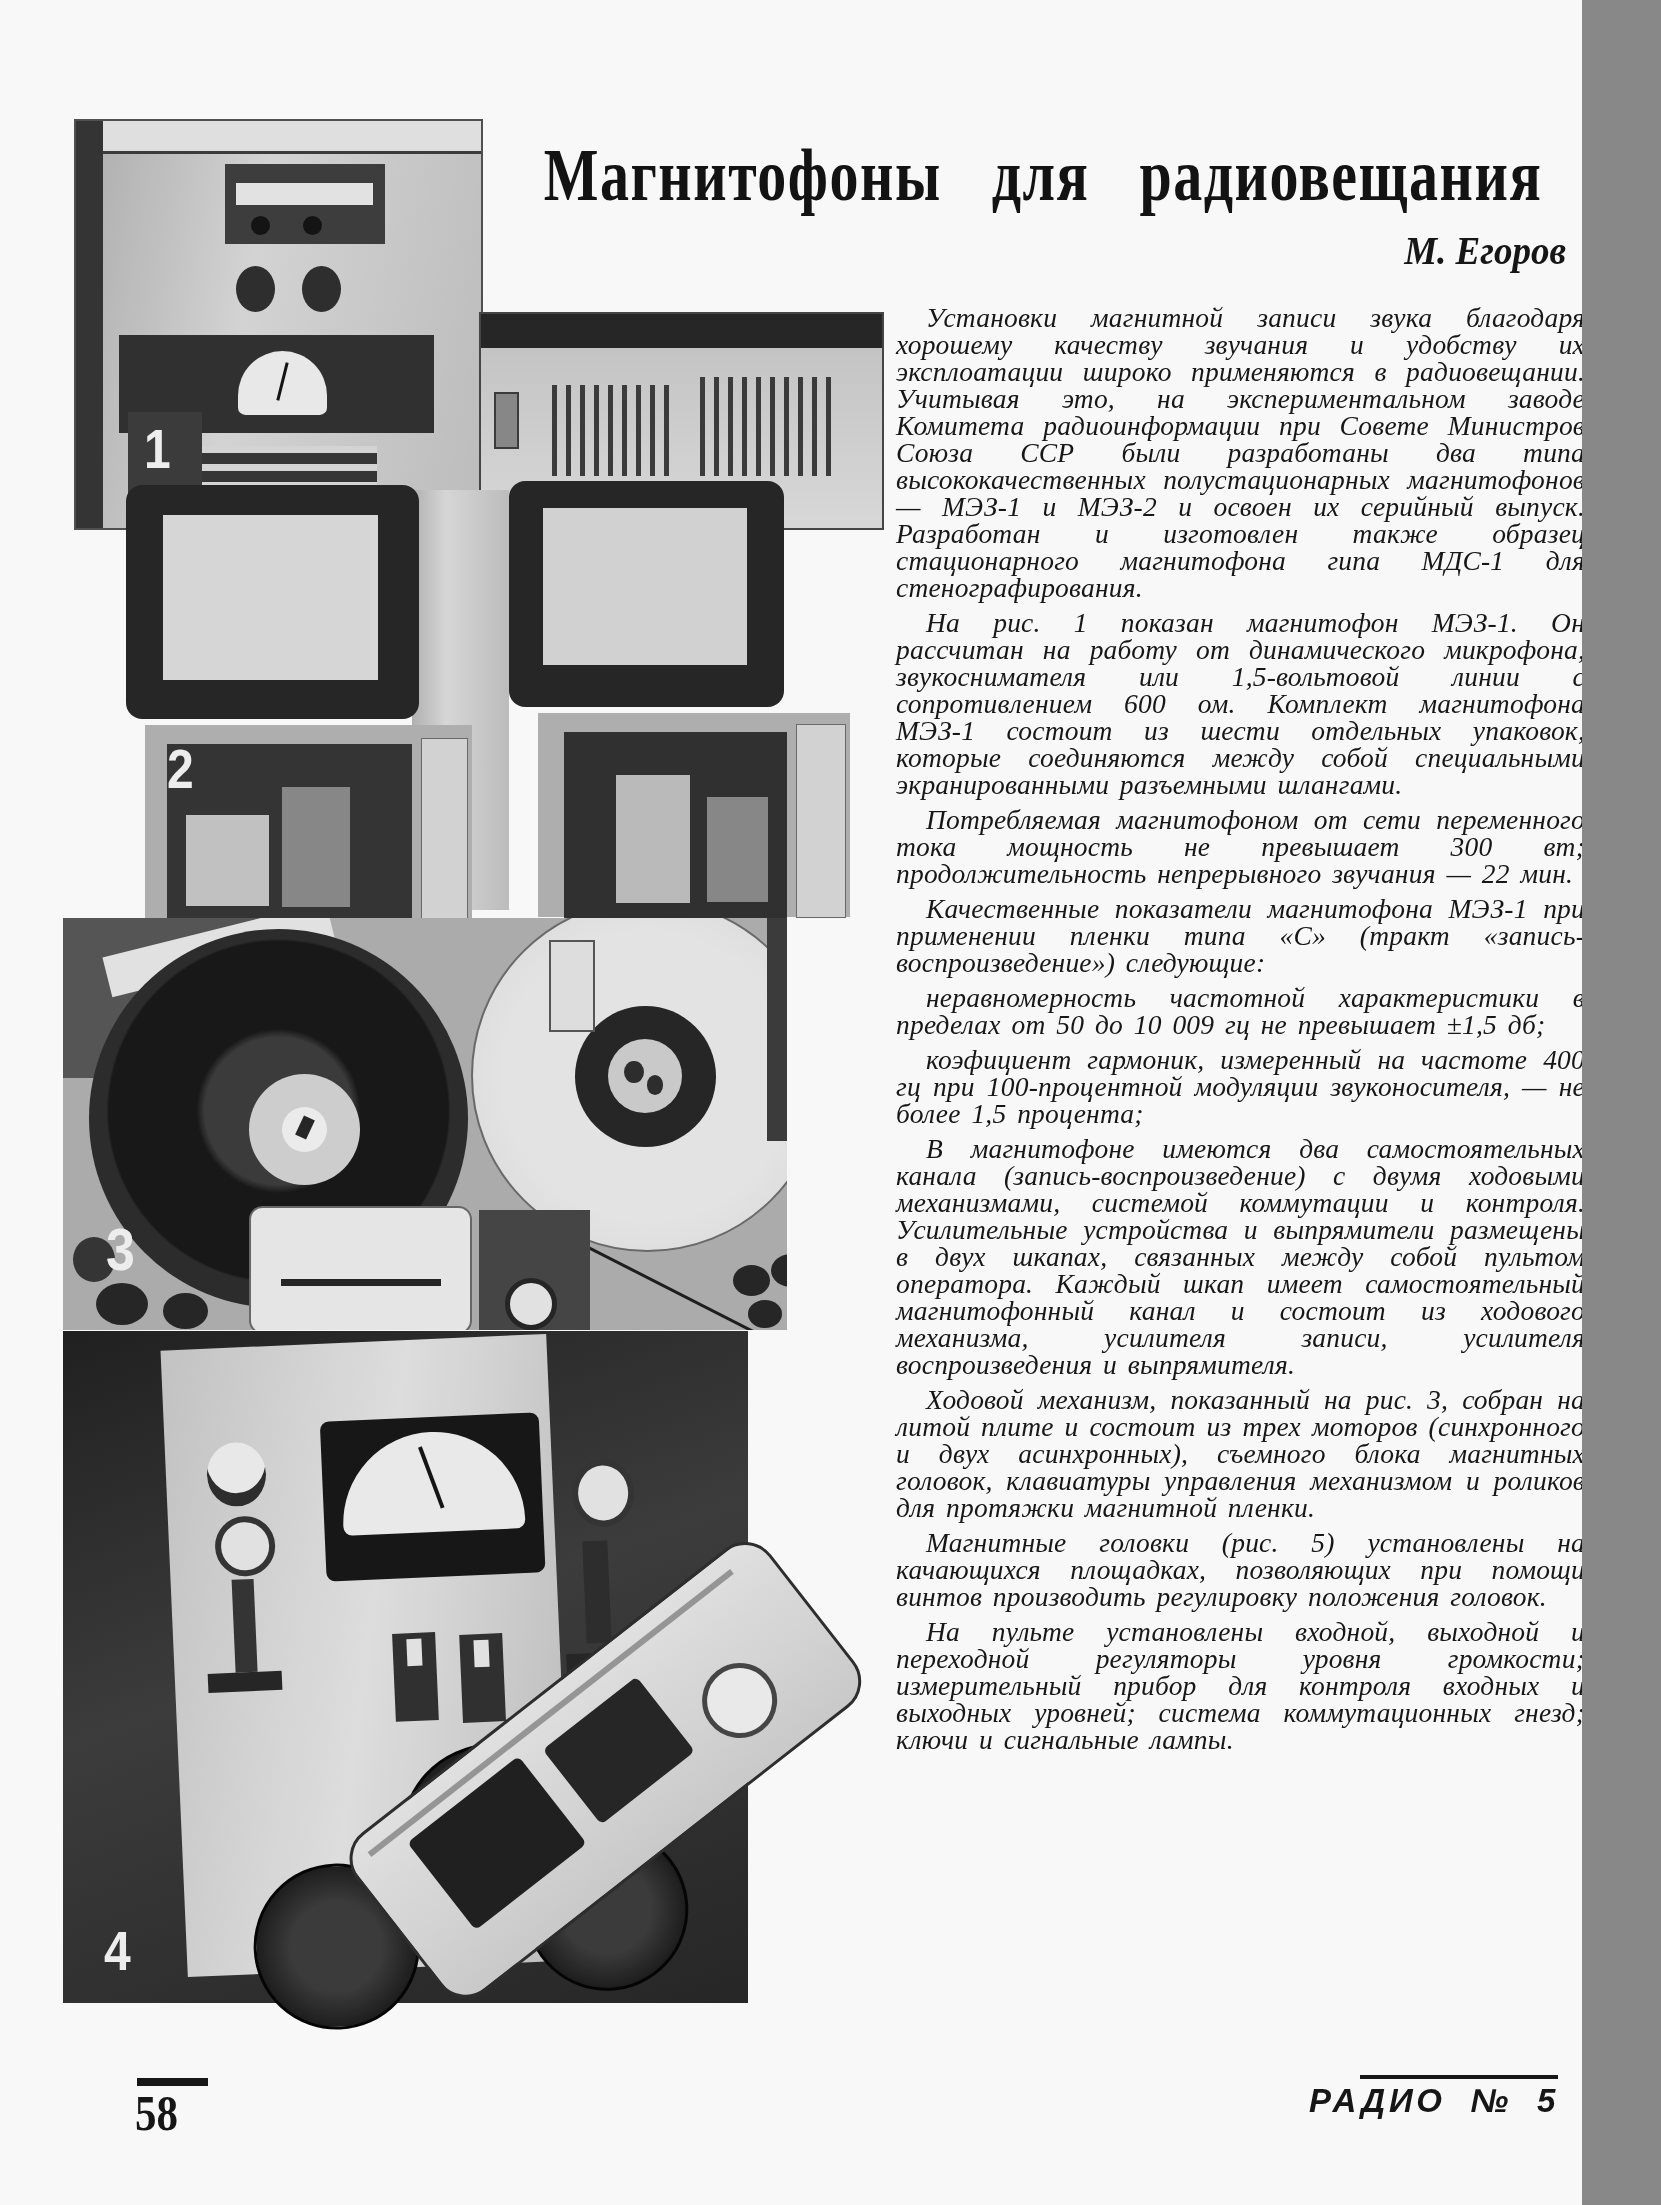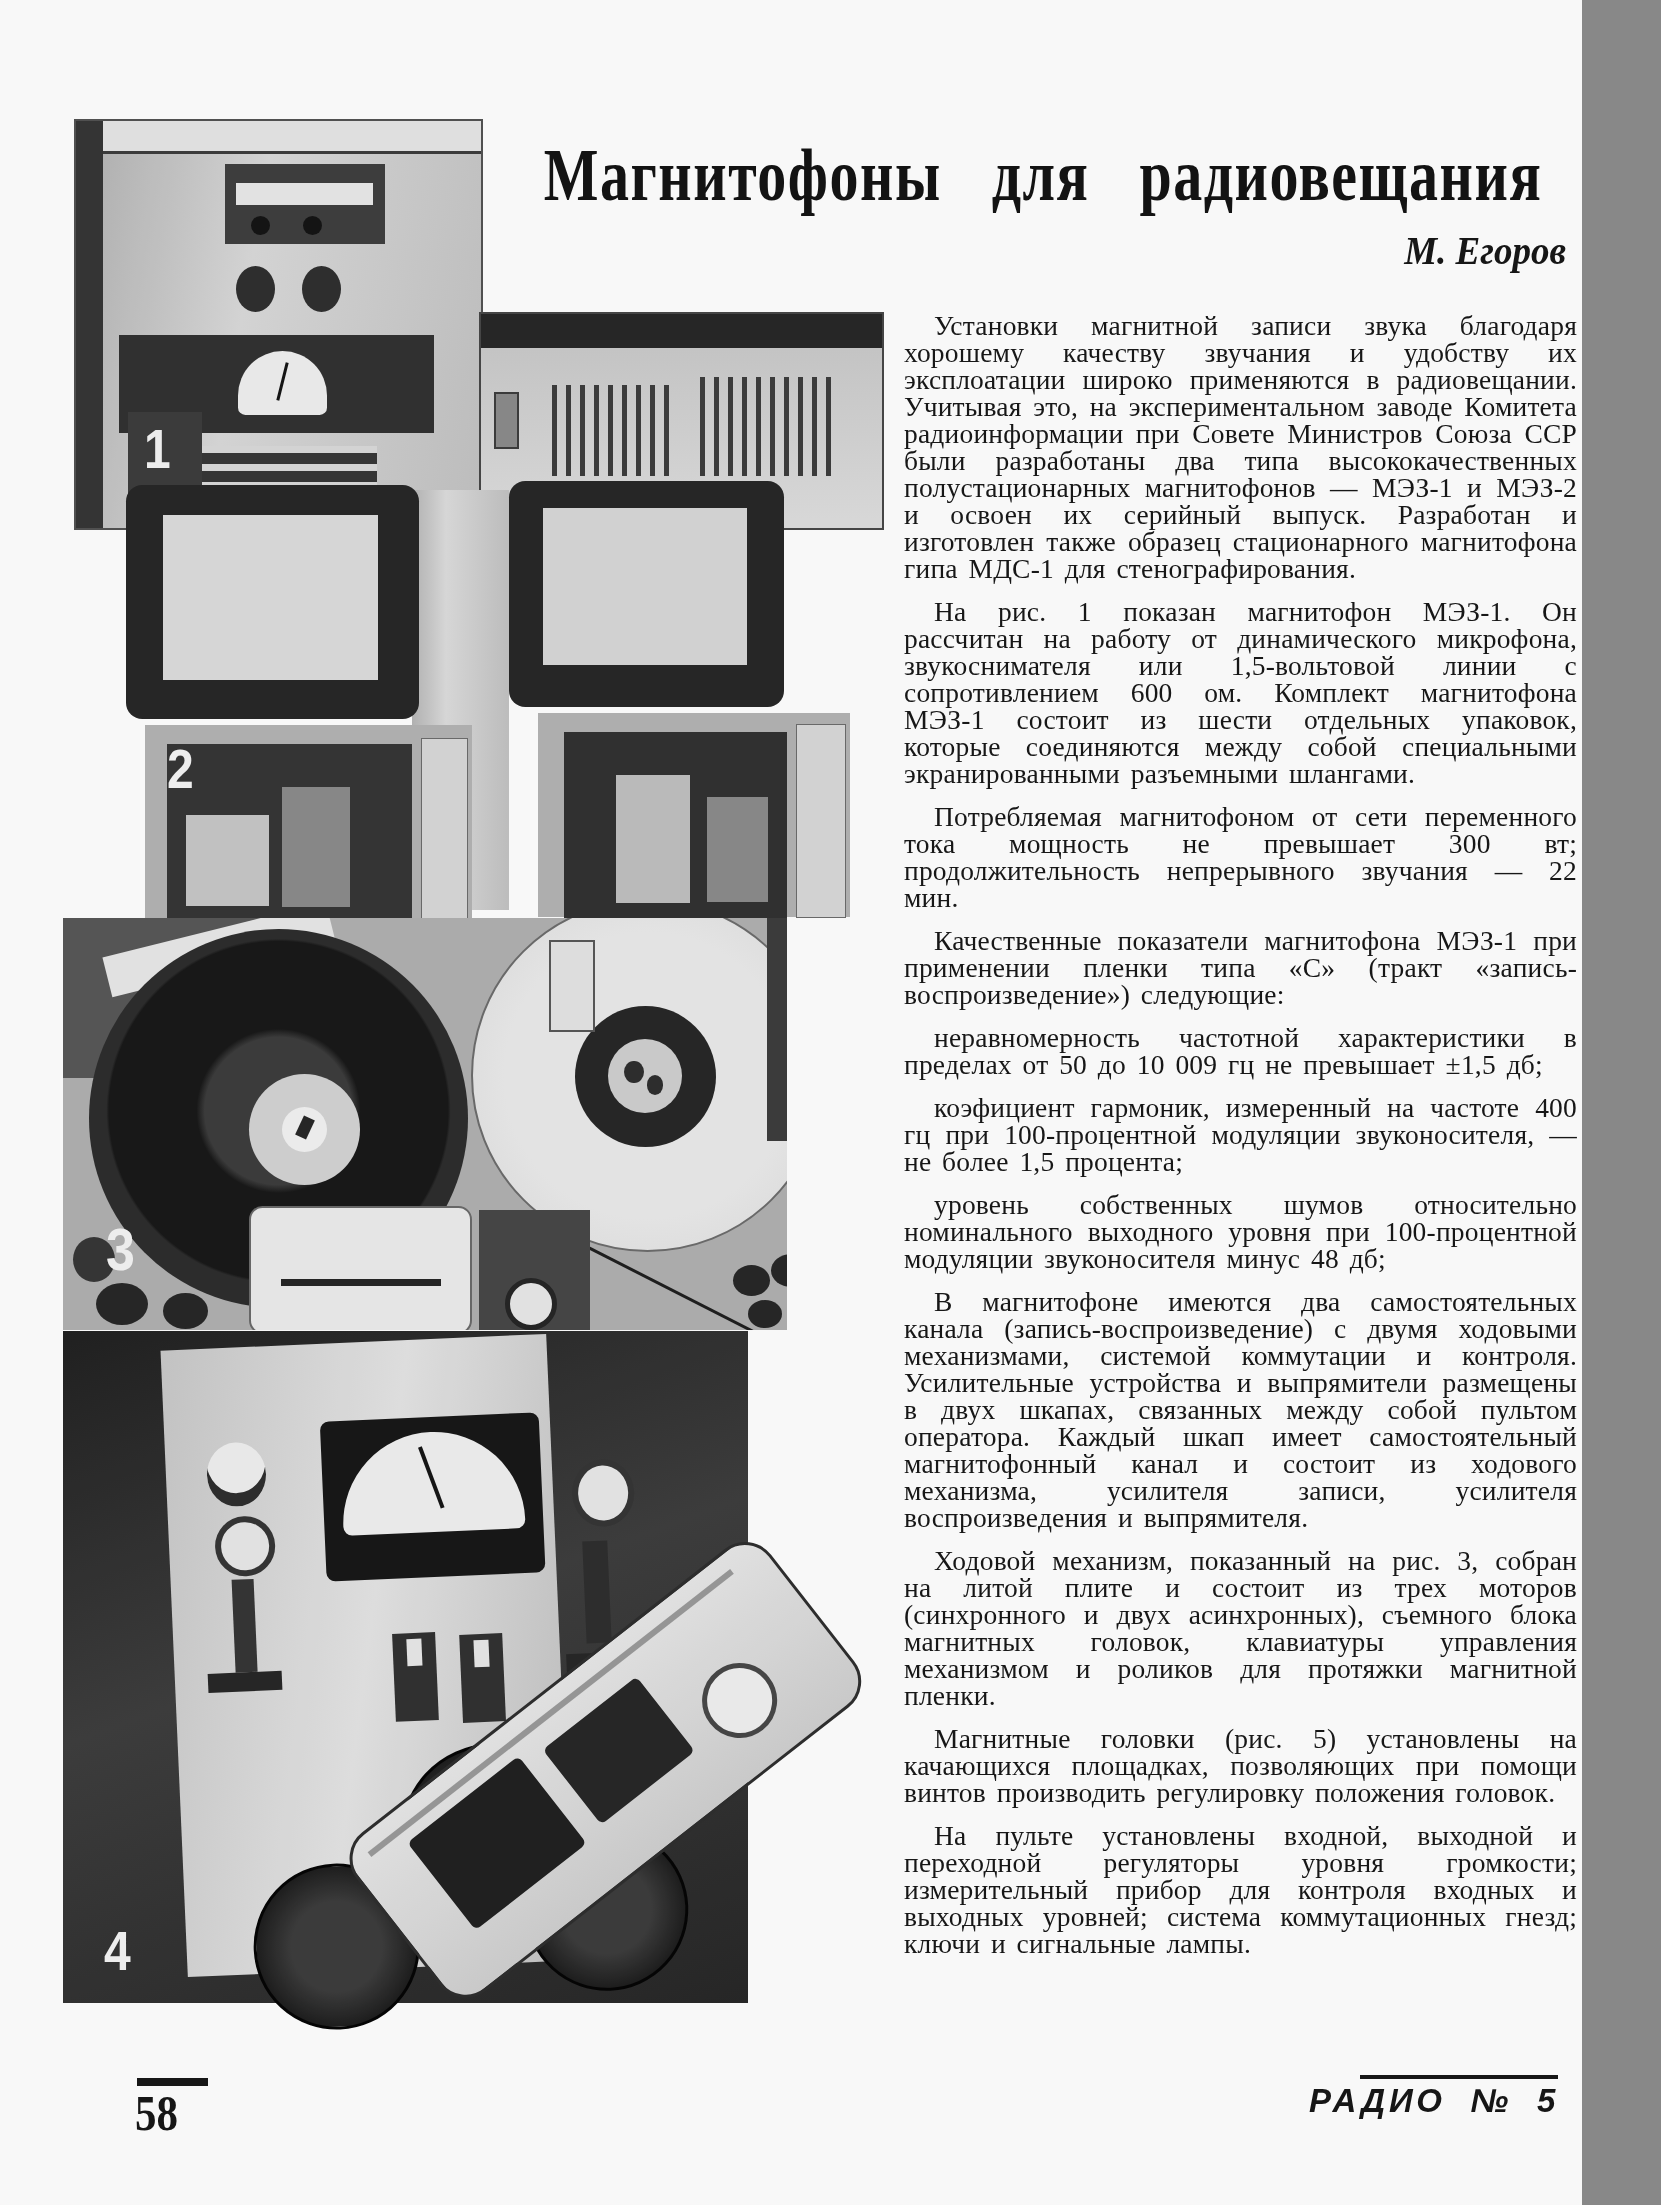--- a/index.html
+++ b/index.html
@@ -20,21 +20,21 @@
     position:absolute; left:1040px; top:227px; width:526px;
     text-align:right; font-style:italic; font-weight:bold; font-size:37px;
     transform:scaleY(1.1); transform-origin:right top; color:#121110;
   }
   
   .column{
     position:absolute; left:888px; top:296px; width:705px;
     font-size:27.5px; line-height:27px; text-align:justify;
     word-spacing:3.7px; letter-spacing:0.2px; color:#14130e;
   }
-  .column p{margin:16px; text-indent:30px;}
+  .column p{margin:8px; text-indent:30px;font-style:italic;}
   
   .pn-rule{position:absolute; left:137px; top:2078px; width:71px; height:8.2px; background:#141310;}
   .pn{position:absolute; left:135px; top:2083px; font-weight:bold; font-size:43px;
       transform:scaleY(1.2); transform-origin:left top; color:#121110;}
   .ft-rule{position:absolute; left:1360px; top:2075px; width:198px; height:3.7px; background:#141310;}
   .ft{position:absolute; left:1277px; top:2082px; width:282px; text-align:right;
       font-family:"Liberation Sans", sans-serif; font-style:italic; font-weight:bold;
       font-size:33px; letter-spacing:3.7px; word-spacing:12px; color:#121110;}
   
   .photo{position:absolute;}
@@ -283,21 +283,20 @@
     <div class="fig-num n4">4</div>
   </div>
 
   <div class="column">
     <p>Установки магнитной записи звука благодаря хорошему качеству звучания и удобству их эксплоатации широко применяются в радиовещании. Учитывая это, на экспериментальном заводе Комитета радиоинформации при Совете Министров Союза ССР были разработаны два типа высококачественных полустационарных магнитофонов — МЭЗ-1 и МЭЗ-2 и освоен их серийный выпуск. Разработан и изготовлен также образец стационарного магнитофона гипа МДС-1 для стенографирования.</p>
     <p>На рис. 1 показан магнитофон МЭЗ-1. Он рассчитан на работу от динамического микрофона, звукоснимателя или 1,5-вольтовой линии с сопротивлением 600 ом. Комплект магнитофона МЭЗ-1 состоит из шести отдельных упаковок, которые соединяются между собой специальными экранированными разъемными шлангами.</p>
     <p>Потребляемая магнитофоном от сети переменного тока мощность не превышает 300 вт; продолжительность непрерывного звучания — 22 мин.</p>
     <p>Качественные показатели магнитофона МЭЗ-1 при применении пленки типа «С» (тракт «запись-воспроизведение») следующие:</p>
     <p>неравномерность частотной характеристики в пределах от 50 до 10 009 гц не превышает ±1,5 дб;</p>
     <p>коэфициент гармоник, измеренный на частоте 400 гц при 100-процентной модуляции звуконосителя, — не более 1,5 процента;</p>
-    <p>уровень собственных шумов относительно номинального выходного уровня при 100-процентной модуляции звуконосителя минус 48 дб;</p>
     <p>В магнитофоне имеются два самостоятельных канала (запись-воспроизведение) с двумя ходовыми механизмами, системой коммутации и контроля. Усилительные устройства и выпрямители размещены в двух шкапах, связанных между собой пультом оператора. Каждый шкап имеет самостоятельный магнитофонный канал и состоит из ходового механизма, усилителя записи, усилителя воспроизведения и выпрямителя.</p>
     <p>Ходовой механизм, показанный на рис. 3, собран на литой плите и состоит из трех моторов (синхронного и двух асинхронных), съемного блока магнитных головок, клавиатуры управления механизмом и роликов для протяжки магнитной пленки.</p>
     <p>Магнитные головки (рис. 5) установлены на качающихся площадках, позволяющих при помощи винтов производить регулировку положения головок.</p>
     <p>На пульте установлены входной, выходной и переходной регуляторы уровня громкости; измерительный прибор для контроля входных и выходных уровней; система коммутационных гнезд; ключи и сигнальные лампы.</p>
   </div>
 
   <div class="pn-rule"></div>
   <div class="pn">58</div>
   <div class="ft-rule"></div>
   <div class="ft">РАДИО № 5</div>

